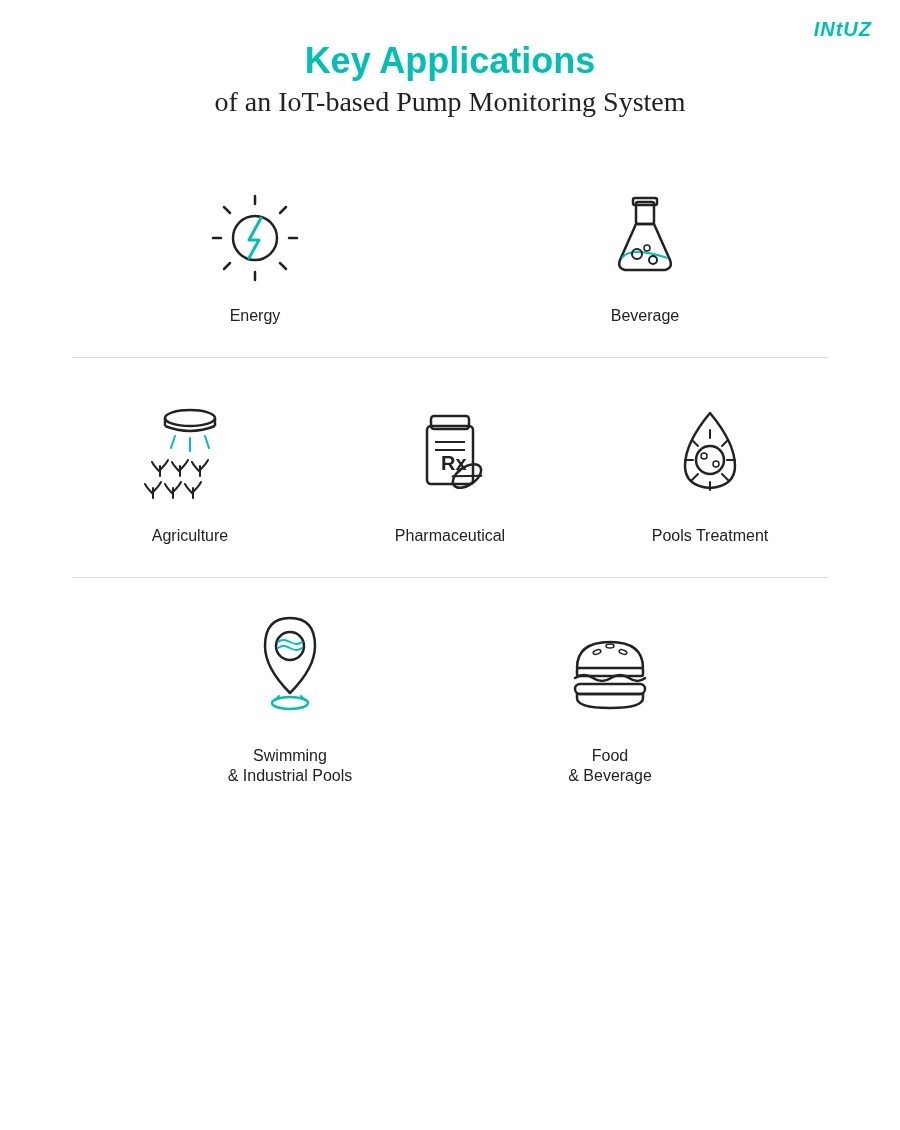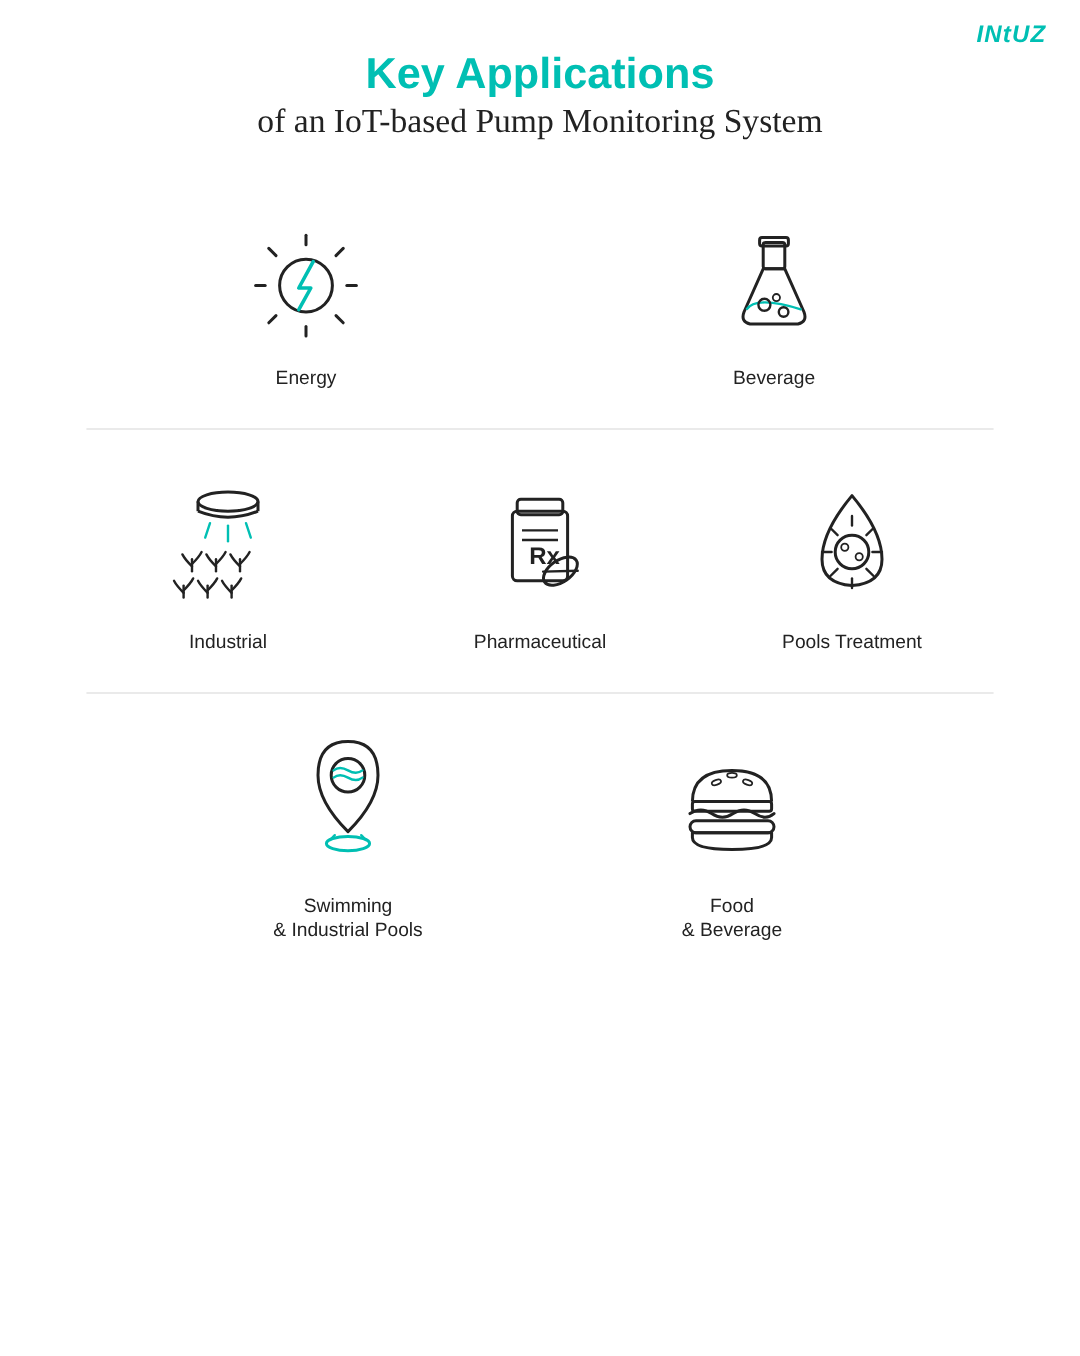--- a/index.html
+++ b/index.html
@@ -172,21 +172,21 @@
           <line x1="20" y1="18" x2="20" y2="8" stroke="#222" stroke-width="2" stroke-linecap="round"></line>
           <path d="M20,14 Q14,8 12,4" fill="none" stroke="#222" stroke-width="2" stroke-linecap="round"></path>
           <path d="M20,12 Q26,6 28,2" fill="none" stroke="#222" stroke-width="2" stroke-linecap="round"></path>
 
           <line x1="40" y1="18" x2="40" y2="8" stroke="#222" stroke-width="2" stroke-linecap="round"></line>
           <path d="M40,14 Q34,8 32,4" fill="none" stroke="#222" stroke-width="2" stroke-linecap="round"></path>
           <path d="M40,12 Q46,6 48,2" fill="none" stroke="#222" stroke-width="2" stroke-linecap="round"></path>
         </g>
       </svg>
     </div>
-    <div class="item-label">Industrial</div>
+    <div class="item-label">Agriculture</div>
   </div>
 
   <div class="grid-item">
     <div class="icon-wrap">
       <svg class="icon-svg" width="110" height="110" viewBox="0 0 110 110">
 
         <rect x="32" y="28" width="46" height="58" rx="4" fill="none" stroke="#222" stroke-width="2.5"></rect>
 
         <rect x="36" y="18" width="38" height="13" rx="3" fill="none" stroke="#222" stroke-width="2.5"></rect>
 

